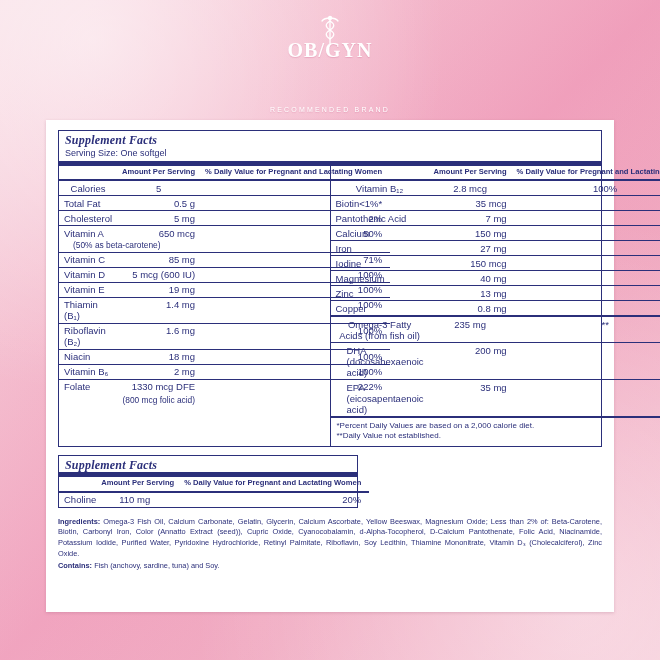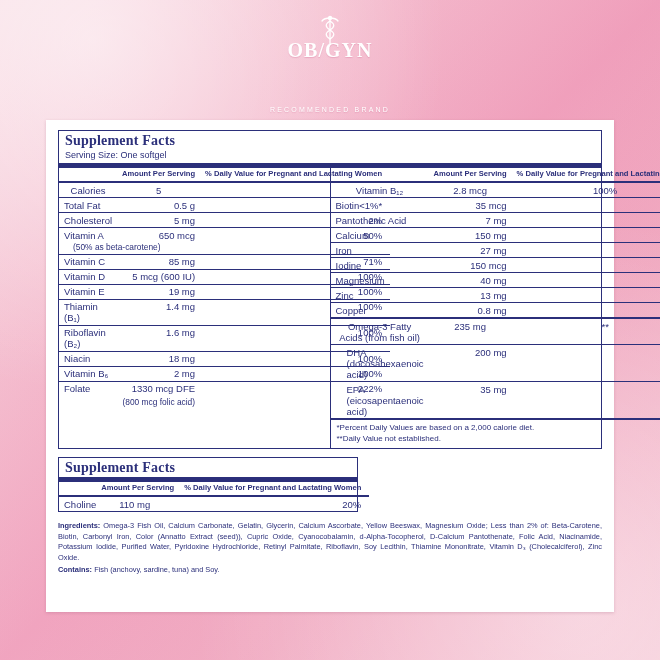--- a/index.html
+++ b/index.html
@@ -87,24 +87,25 @@
   
   .sf {
     border: 1.6px solid #2b2f7a;
     color: #2b2f7a;
     background: #fff;
     box-sizing: border-box;
   }
   .sf-title {
     font-family: "Liberation Serif", serif;
     font-weight: 700;
-    font-size: 14px;
+    font-size: 12px;
     line-height: 1.05;
     padding: 3px 6px 1px 6px;
     letter-spacing: 0.2px;
+    font-style: italic;
   }
   .sf-serving {
     font-size: 9px;
     padding: 0 6px 3px 6px;
   }
   .rule-thick {
     border-top: 5px solid #2b2f7a;
   }
 
   .cols {

